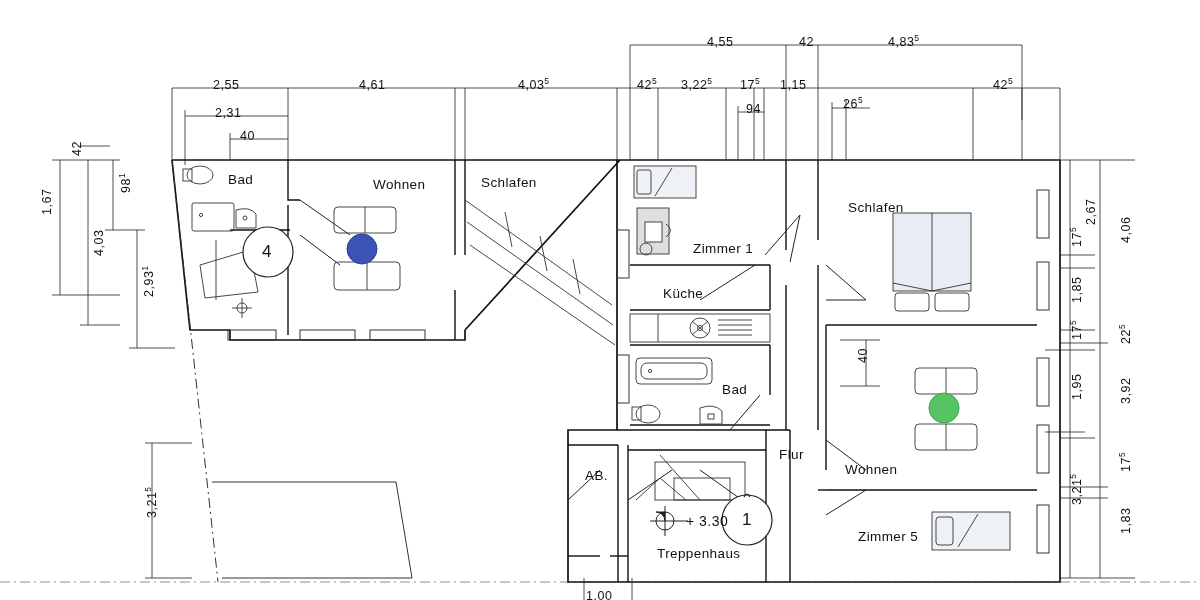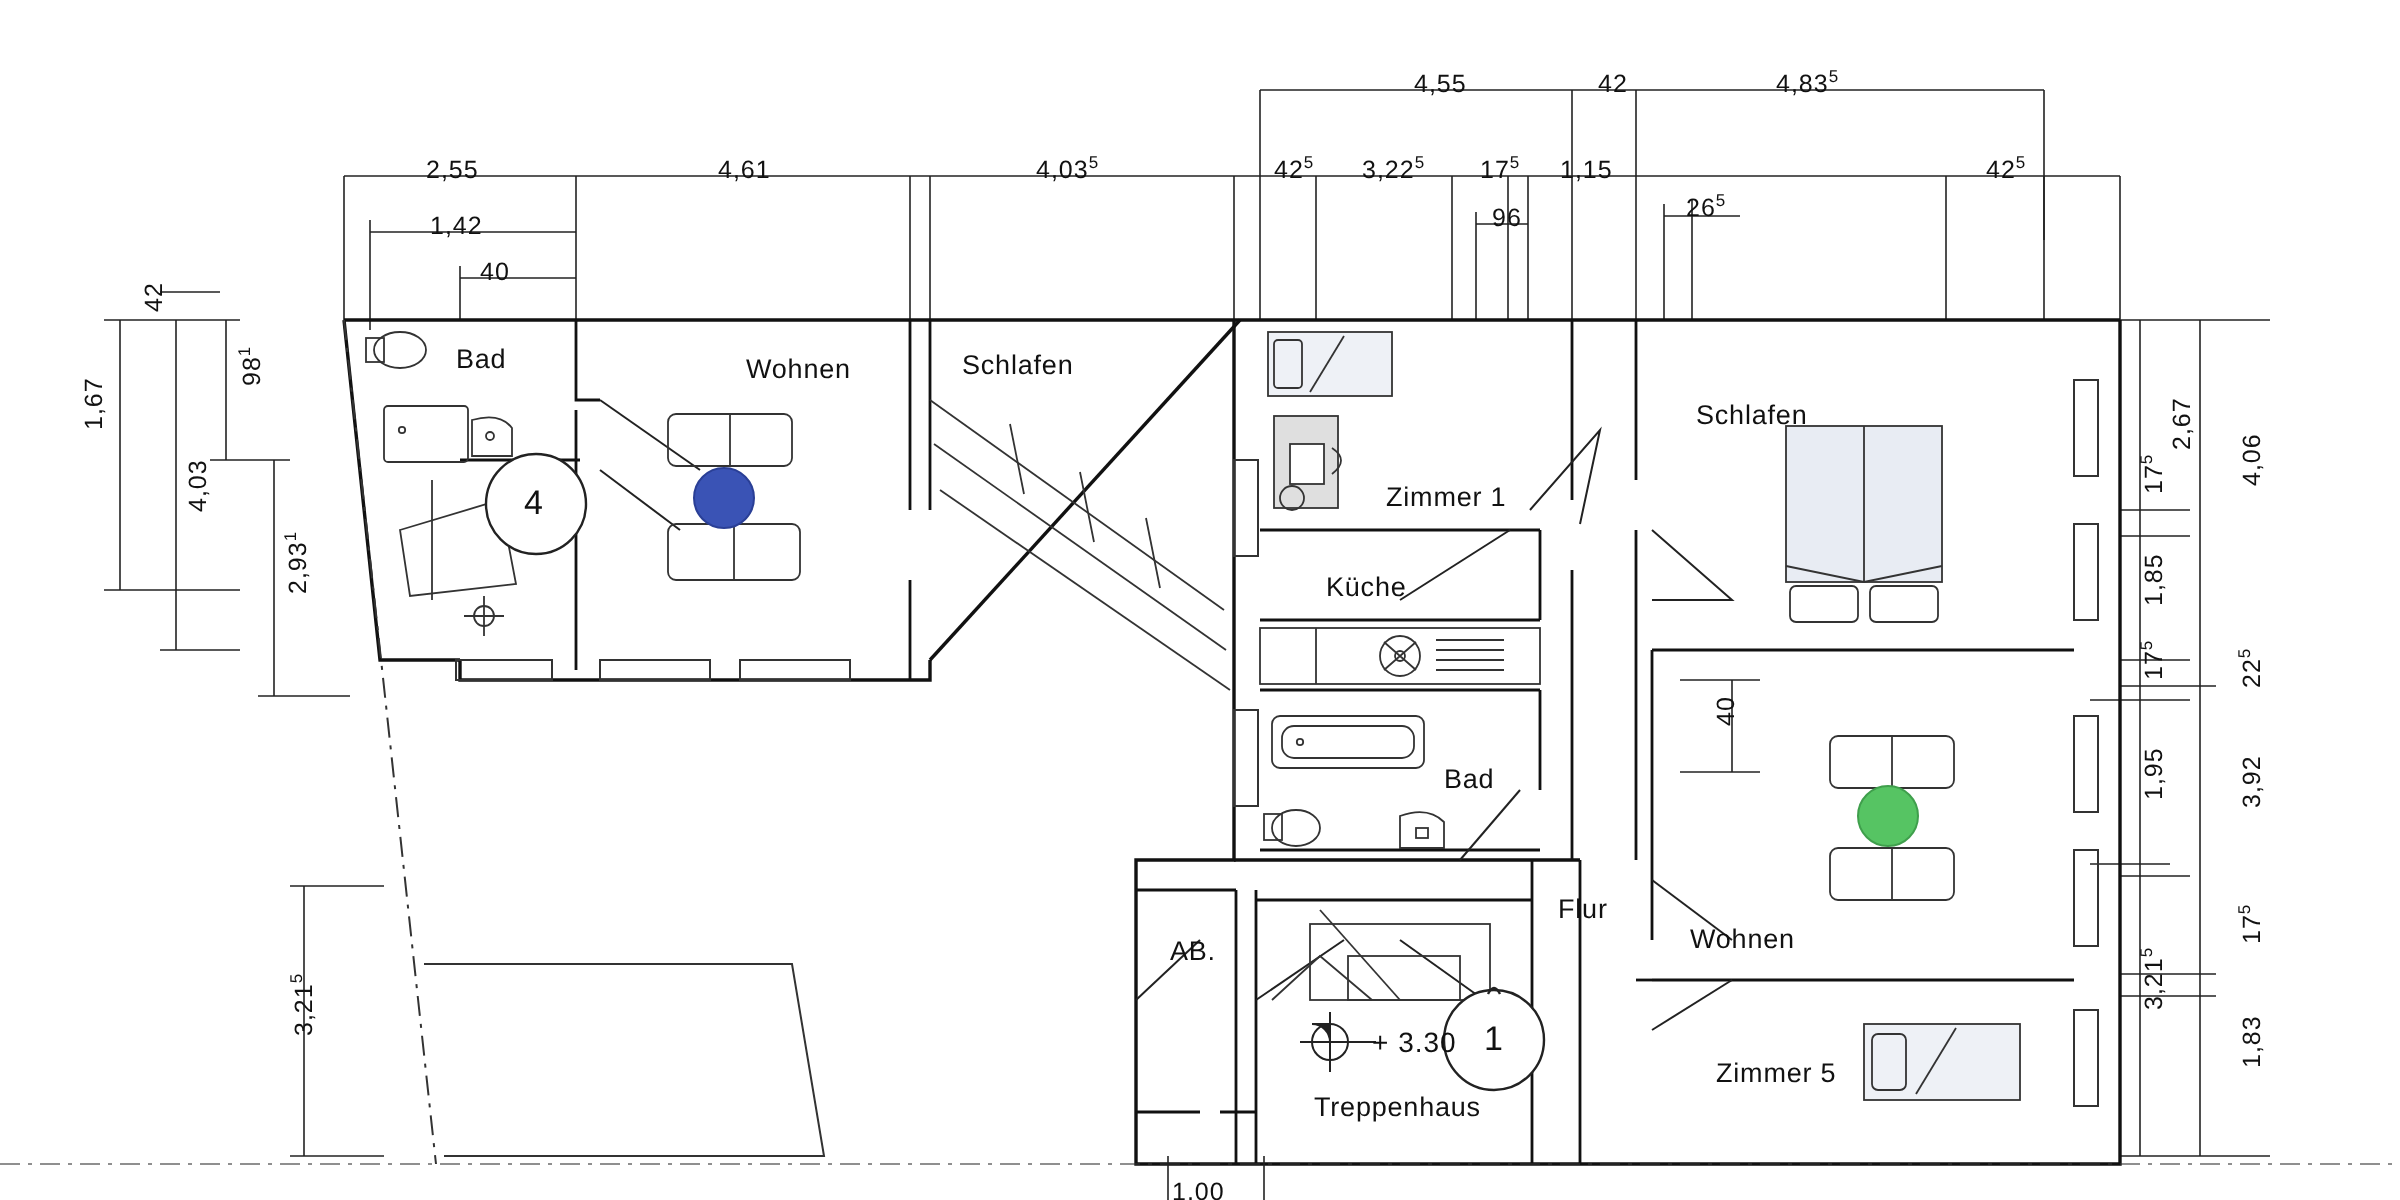--- a/index.html
+++ b/index.html
@@ -324,25 +324,25 @@
 <div class="dim" style="left:681px;top:76px">
   <span>3,22</span><sup>5</sup></div>
 <div class="dim" style="left:740px;top:76px">
   <span>17</span><sup>5</sup></div>
 <div class="dim" style="left:780px;top:76px">
   <span>1,15</span><sup></sup></div>
 <div class="dim" style="left:993px;top:76px">
   <span>42</span><sup>5</sup></div>
 
 <div class="dim" style="left:215px;top:104px">
-  <span>1,42</span><sup></sup></div>
+  <span>2,31</span><sup></sup></div>
 <div class="dim" style="left:240px;top:127px">
   <span>40</span><sup></sup></div>
 <div class="dim" style="left:746px;top:100px">
-  <span>96</span><sup></sup></div>
+  <span>94</span><sup></sup></div>
 <div class="dim" style="left:843px;top:95px">
   <span>26</span><sup>5</sup></div>
 
 <div class="dim vdim" style="left:38px;top:215px">
   <span>1,67</span><sup></sup></div>
 <div class="dim vdim" style="left:68px;top:156px">
   <span>42</span><sup></sup></div>
 <div class="dim vdim" style="left:90px;top:256px">
   <span>4,03</span><sup></sup></div>
 <div class="dim vdim" style="left:117px;top:193px">

